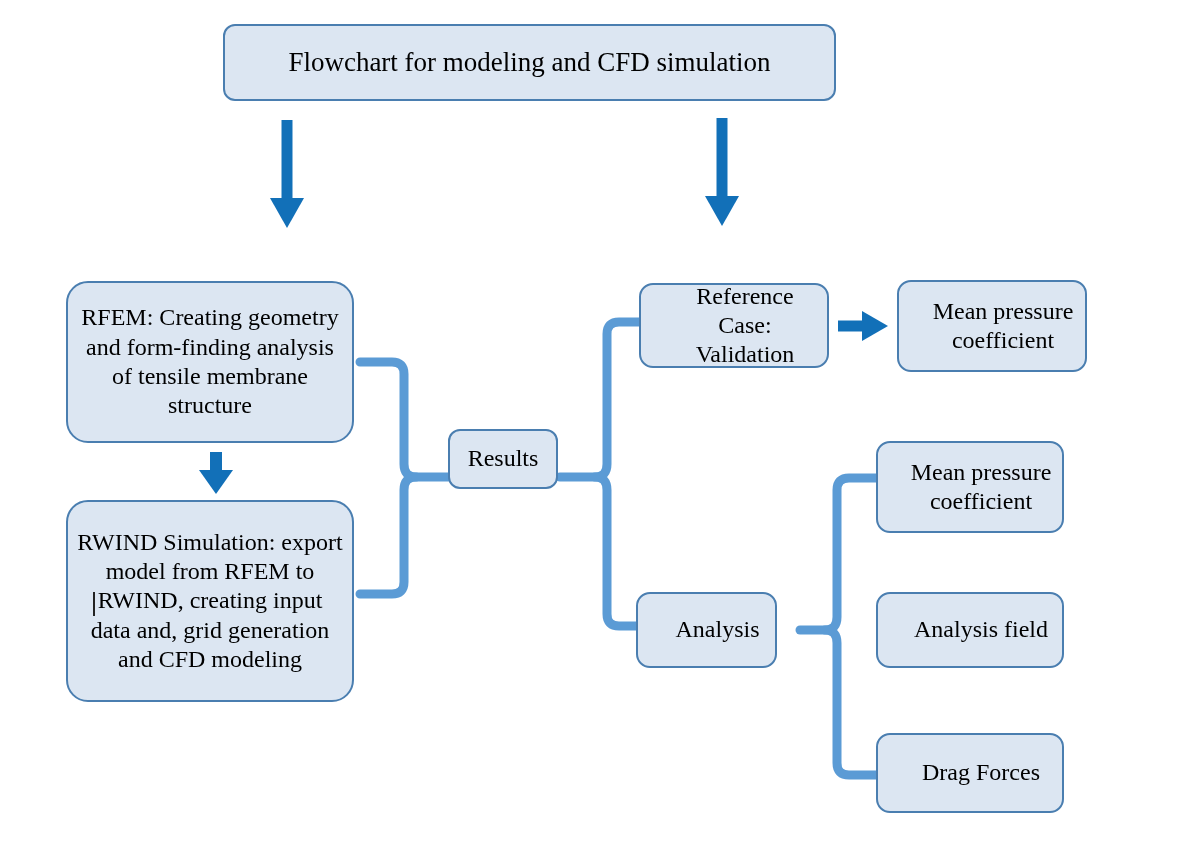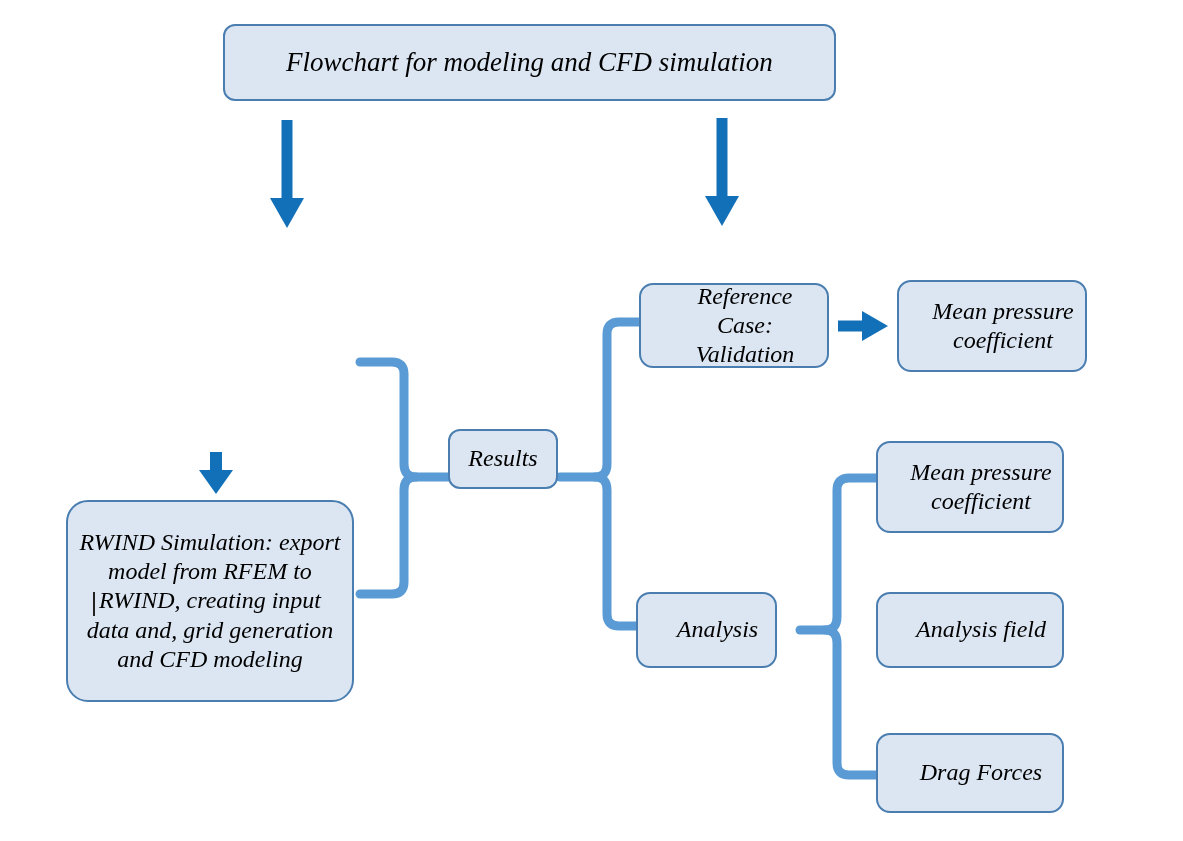--- a/index.html
+++ b/index.html
@@ -23,21 +23,20 @@
     border: 2px solid #4a7eb0;
     border-radius: 14px;
     display: flex;
     align-items: center;
     justify-content: center;
     text-align: center;
     color: #000000;
     line-height: 1.22;
     padding: 4px 8px;
     white-space: pre-line;
-    font-style: italic;
   }
   .node.title-node   { border-radius: 12px; font-size: 27px; }
   .node.big-node     { border-radius: 22px; font-size: 24px; }
   .node.mid-node     { border-radius: 14px; font-size: 24px; padding-left: 30px; }
   .node.small-node   { border-radius: 12px; font-size: 24px; }
 
   .svg-layer {
     position: absolute;
     left: 0; top: 0;
     width: 1183px;
@@ -92,20 +91,24 @@
 
     <g fill="none" stroke="#5b9bd5" stroke-width="9" stroke-linecap="round" stroke-linejoin="round">
       <path d="M876,478 L849,478 Q837,478 837,490 L837,617 Q837,630 825,630
                Q837,630 837,643 L837,763 Q837,775 849,775 L876,775"></path>
       <path d="M825,630 L800,630"></path>
     </g>
   </svg>
 
   <div class="node title-node" style="left:223px; top:24px; width:613px; height:77px;">Flowchart for modeling and CFD simulation</div>
 
+  <div class="node big-node" style="left:66px; top:281px; width:288px; height:162px;">RFEM: Creating geometry
+and form-finding analysis
+of tensile membrane
+structure</div>
 
   <div class="node big-node" style="left:66px; top:500px; width:288px; height:202px;">RWIND Simulation: export
 model from RFEM to
 RWIND, creating input
 data and, grid generation
 and CFD modeling</div>
 
   <div class="node small-node" style="left:448px; top:429px; width:110px; height:60px;">Results</div>
 
   <div class="node mid-node" style="left:639px; top:283px; width:190px; height:85px;">Reference Case:

